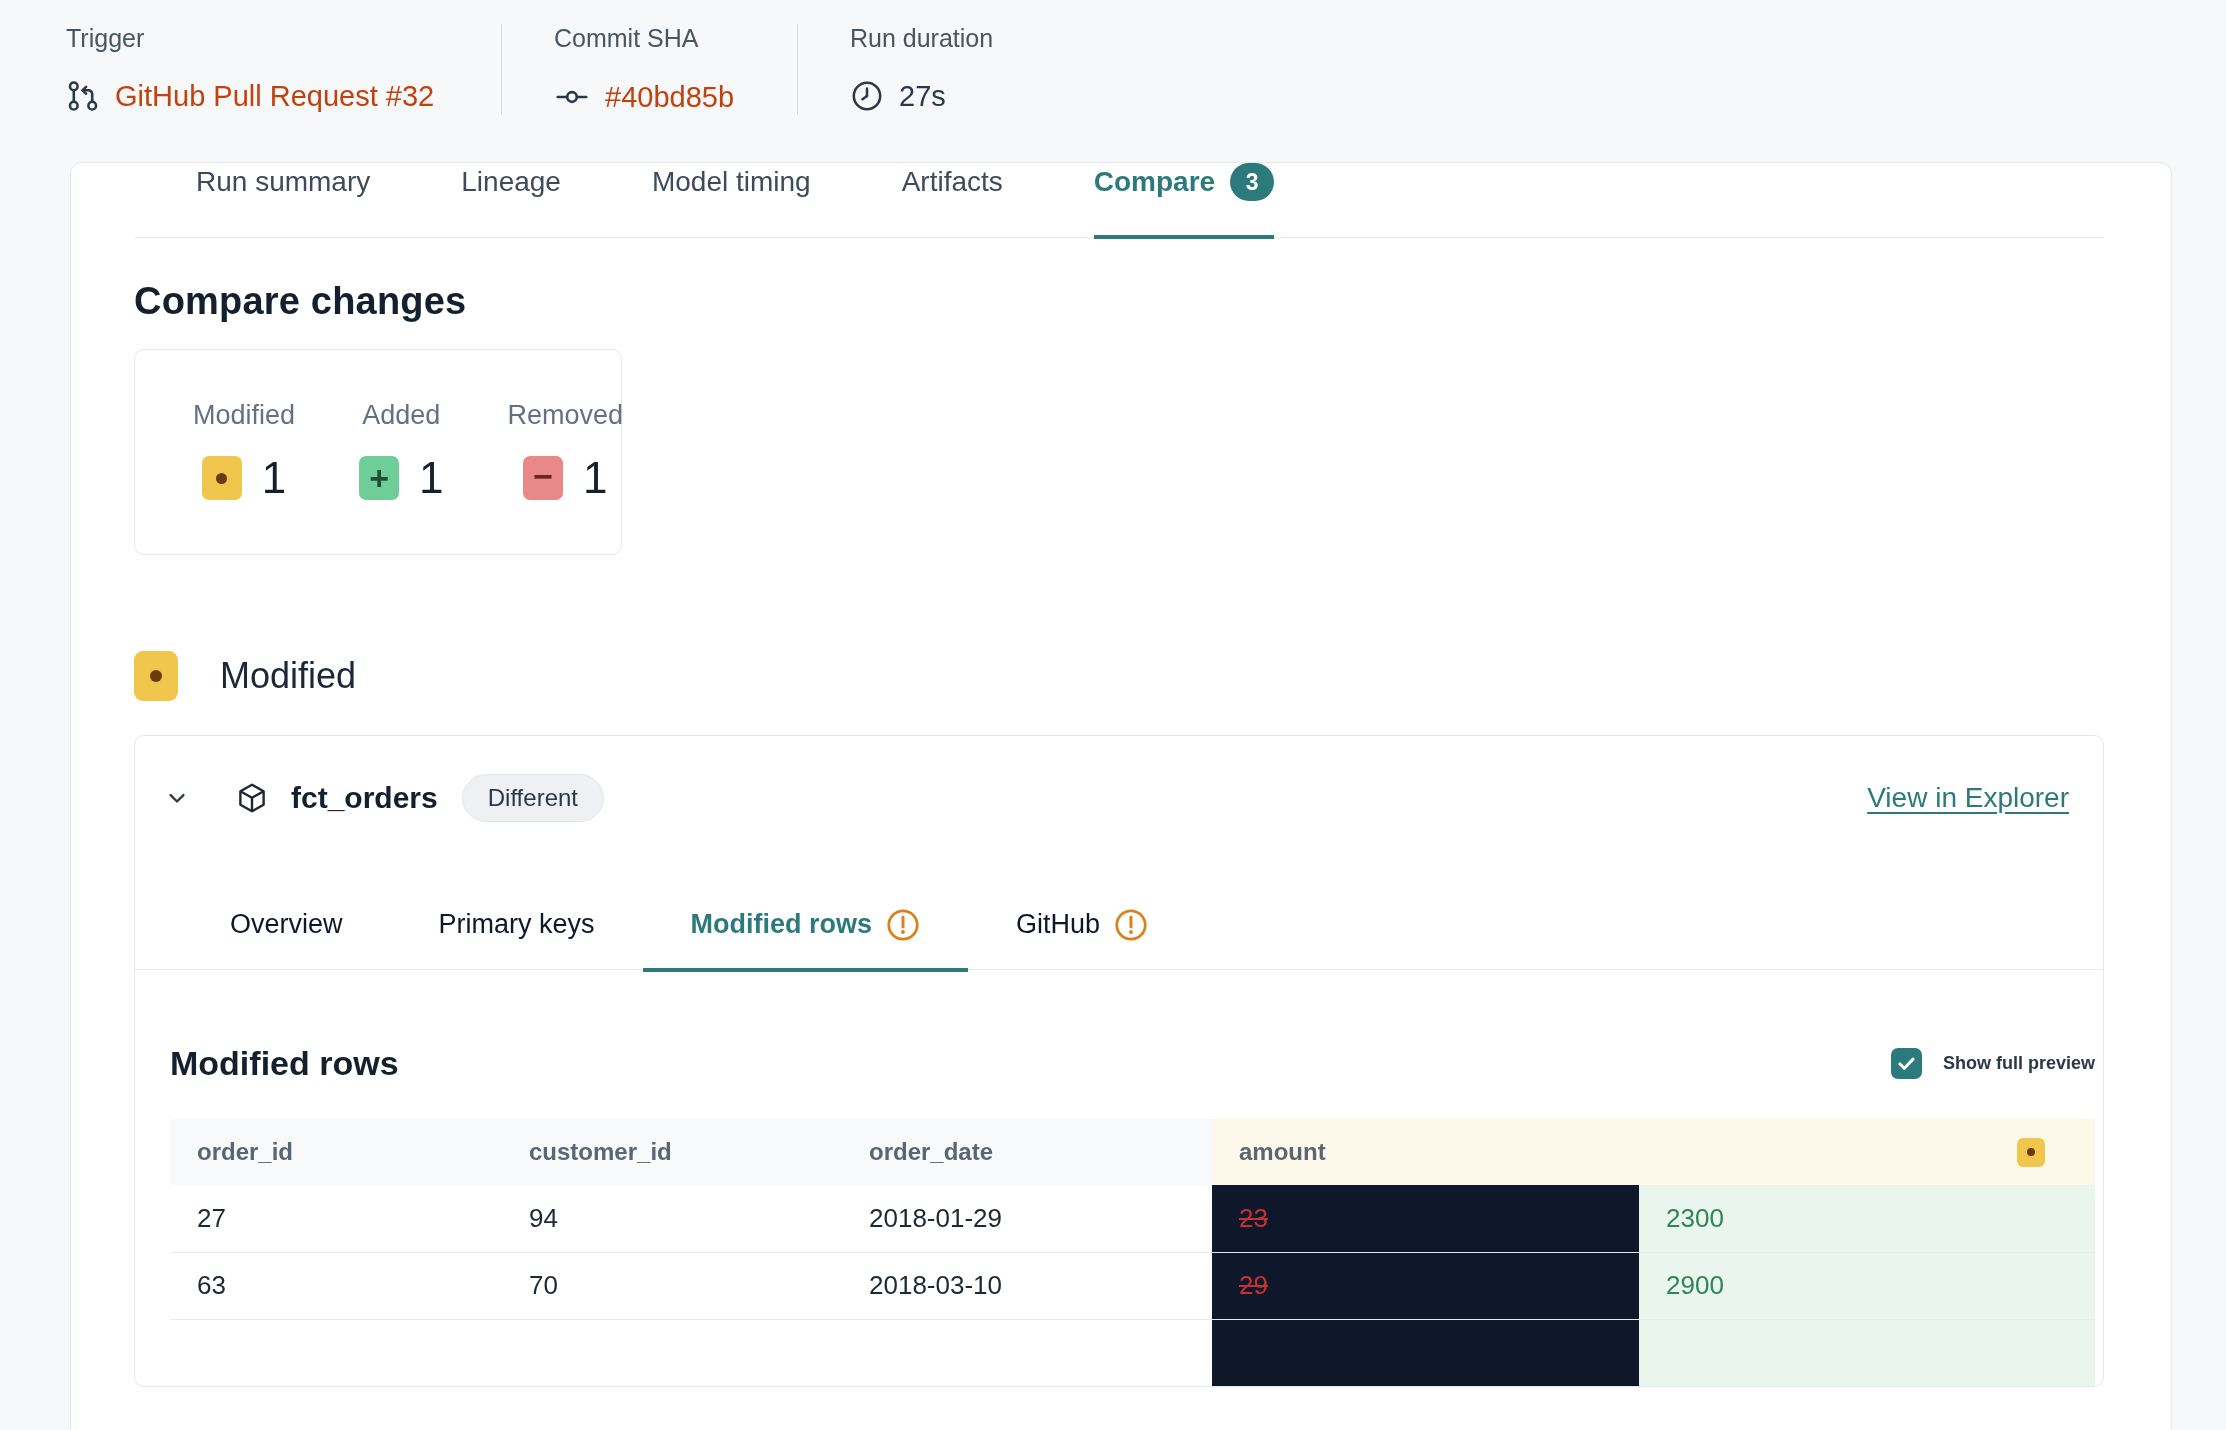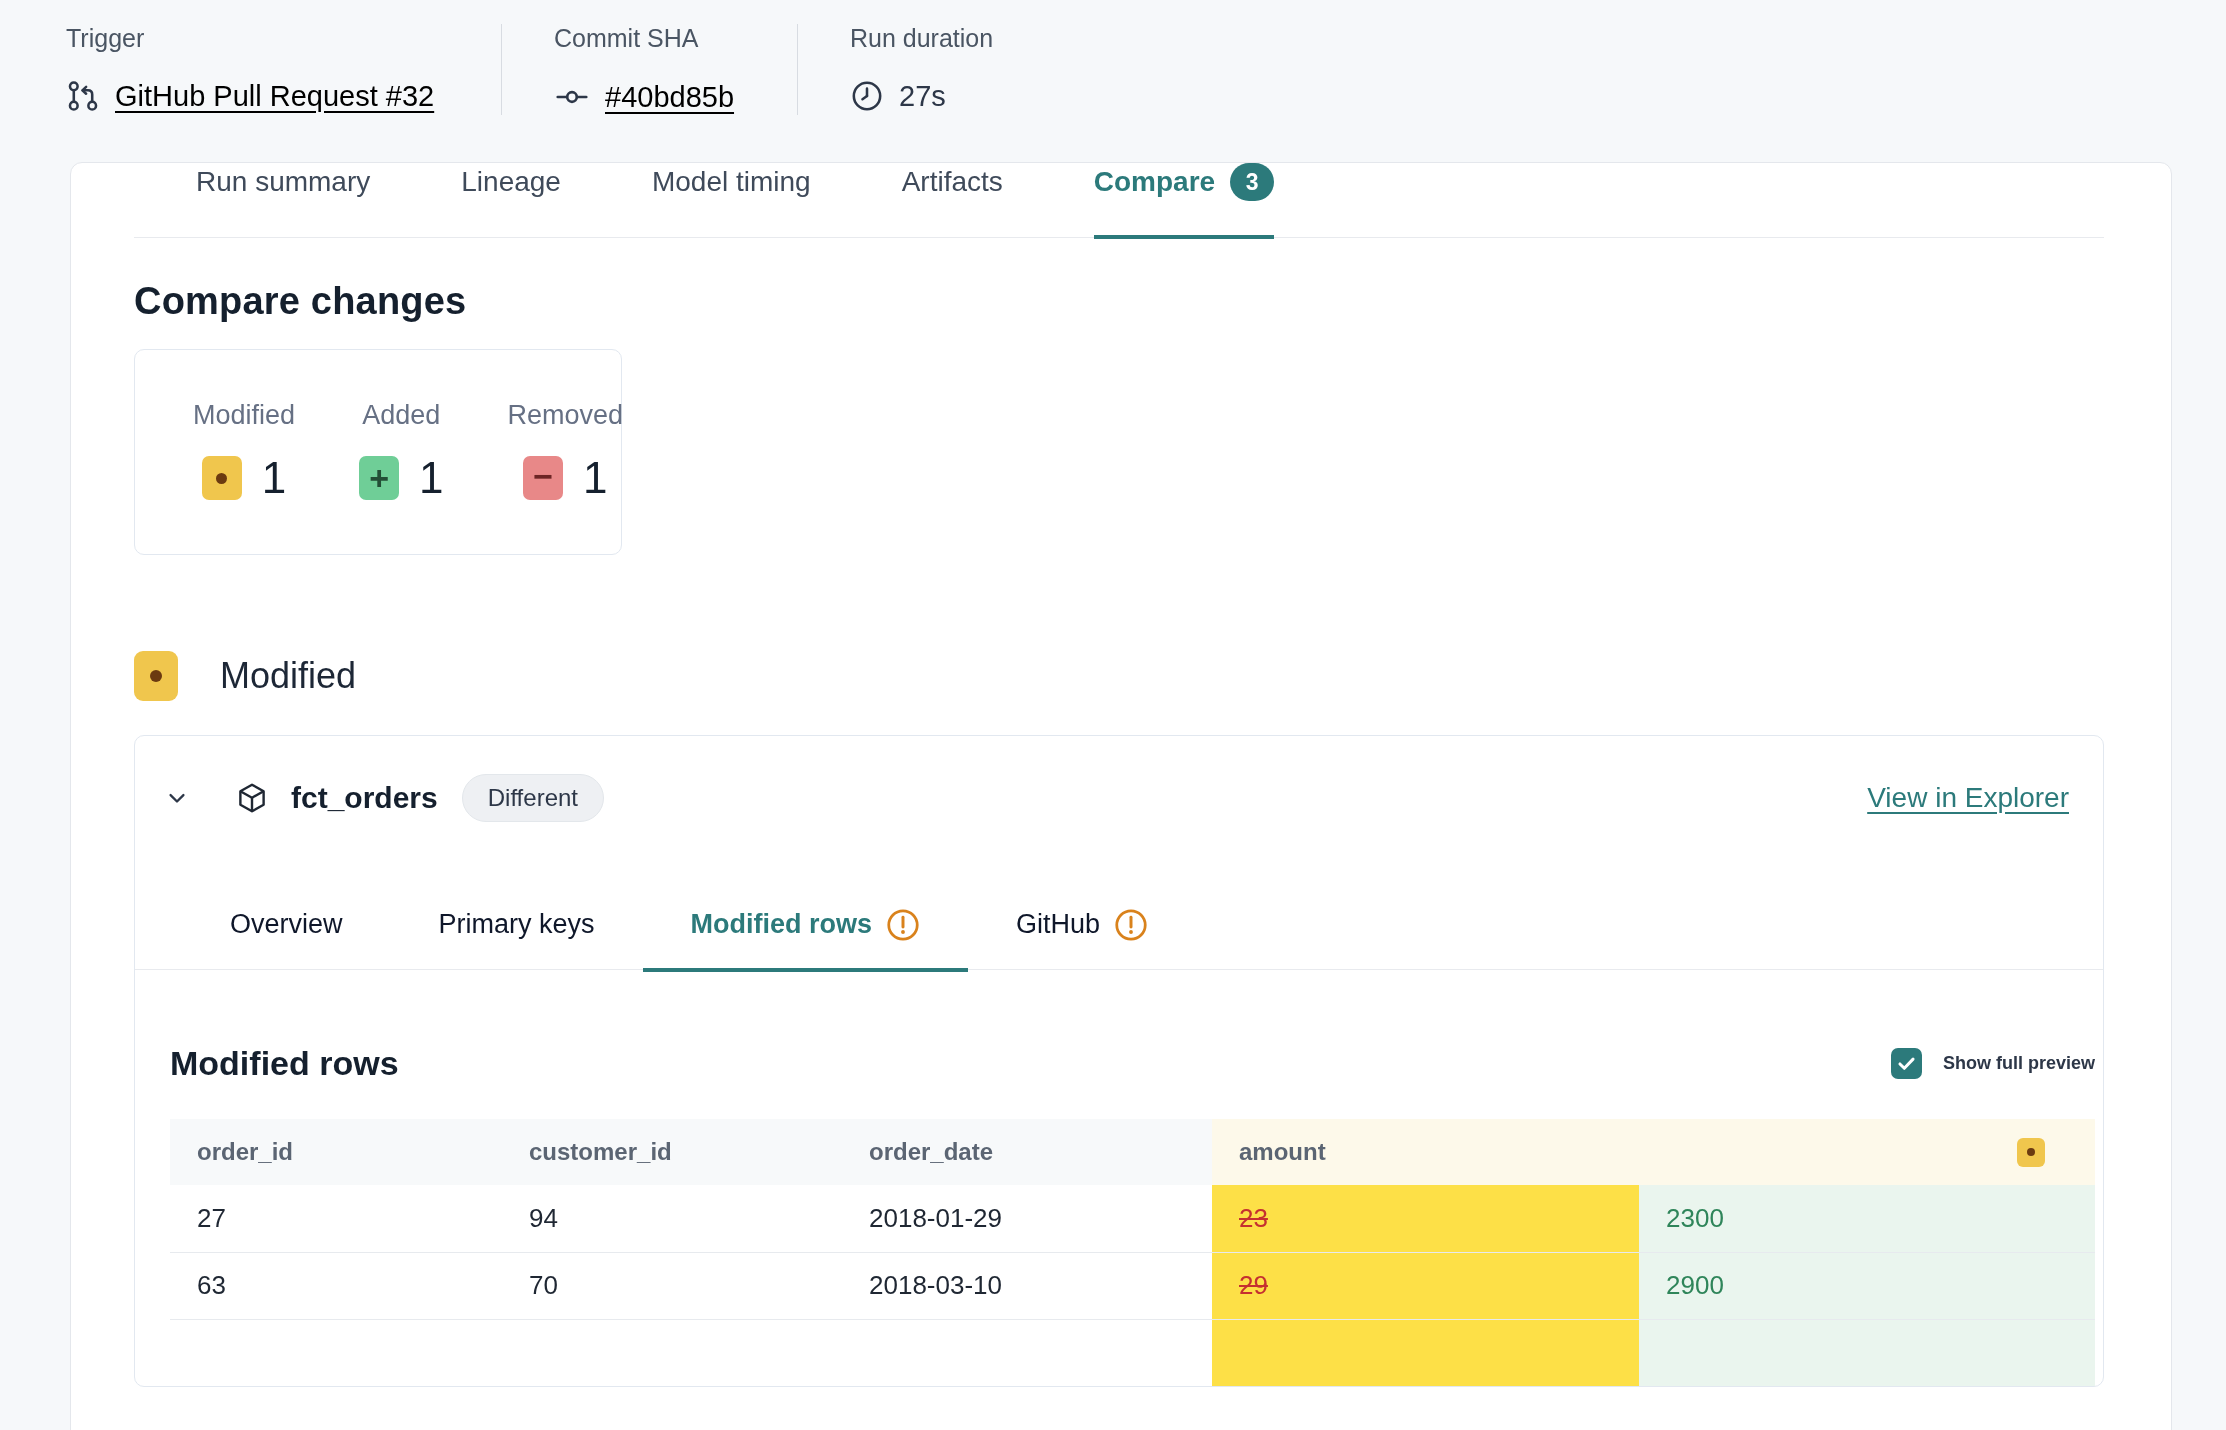--- a/index.html
+++ b/index.html
@@ -12,21 +12,21 @@
     -webkit-font-smoothing: antialiased;
   }
   a { cursor: pointer; }
 
   
   .top-info { display: flex; padding: 24px 0 0 66px; align-items: stretch; }
   .info-col { padding-right: 58px; }
   .info-col + .info-col { border-left: 1.5px solid #d8dce2; padding-left: 52px; }
   .info-label { font-size: 25px; color: #4a5563; margin-bottom: 26px; }
   .info-value { display: flex; align-items: center; gap: 15px; font-size: 29px; color: #2d3748; font-weight: 500; }
-  .info-value a { color: #000000; text-decoration: underline; text-underline-offset: 5px; }
+  .info-value a { color: #c2410c; text-underline-offset: 5px; }
   .info-icon { display: inline-flex; flex: none; }
 
   
   .main-card {
     margin: 47px 54px 0 70px;
     width: 2102px; height: 1400px;
     background: #ffffff;
     border: 1.5px solid #e4e7ec;
     border-radius: 12px;
     padding: 0 67px 0 63px;
@@ -117,21 +117,21 @@
 
   
   table { width: 100%; border-collapse: collapse; margin-top: 36px; table-layout: fixed; }
   th { height: 66px; background: #f7f9fa; font-size: 24px; font-weight: 600; color: #5b6573; text-align: left; padding: 0 0 0 27px; }
   th.amount-h { background: #fdf9ea; }
   .amount-h-inner { display: flex; align-items: center; justify-content: space-between; padding-right: 50px; }
   .sq-mini { width: 28px; height: 29px; border-radius: 6px; }
   .dot-mini { width: 8px; height: 8px; }
   td { height: 67px; font-size: 26px; color: #1f2733; padding: 0 0 0 27px; border-bottom: 1.5px solid #e7eaee; background: #fff; }
   tr.partial td { border-bottom: none; }
-  td.old { background: #fde047; color: #c53030; }
+  td.old { background: #0f172a; color: #c53030; }
   td.old span { text-decoration: line-through; }
   td.new { background: #eaf5ee; color: #2f855a; }
 
   svg { display: block; }
 </style>
 </head>
 <body>
 
 <div class="top-info">
   <div class="info-col" style="width:435px;">

